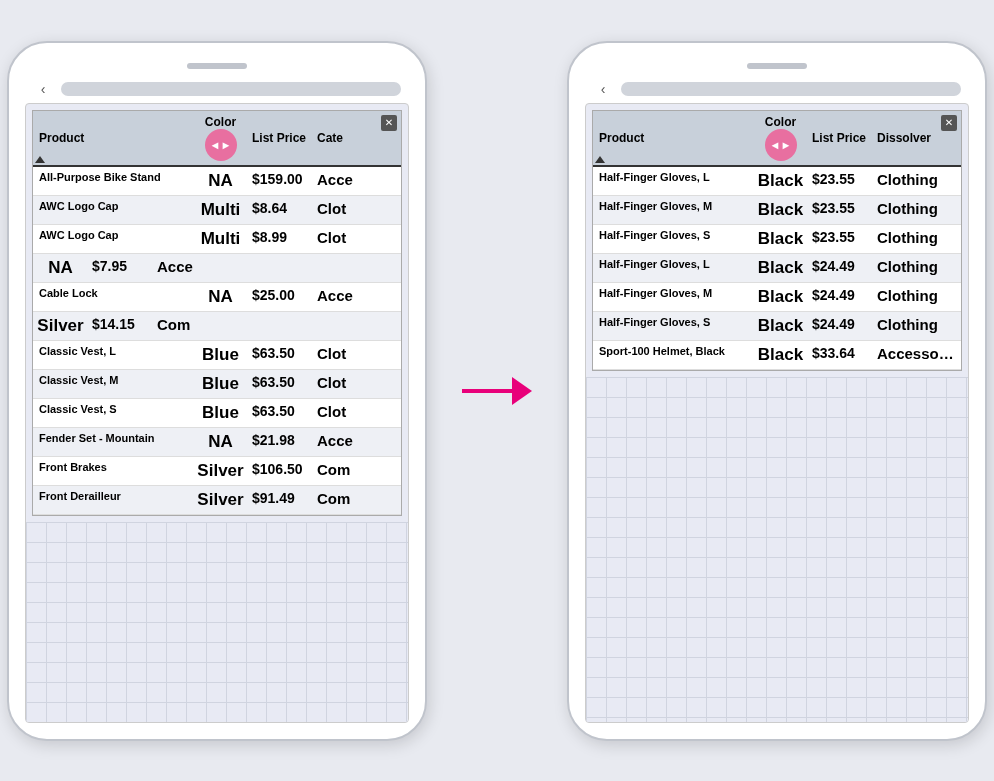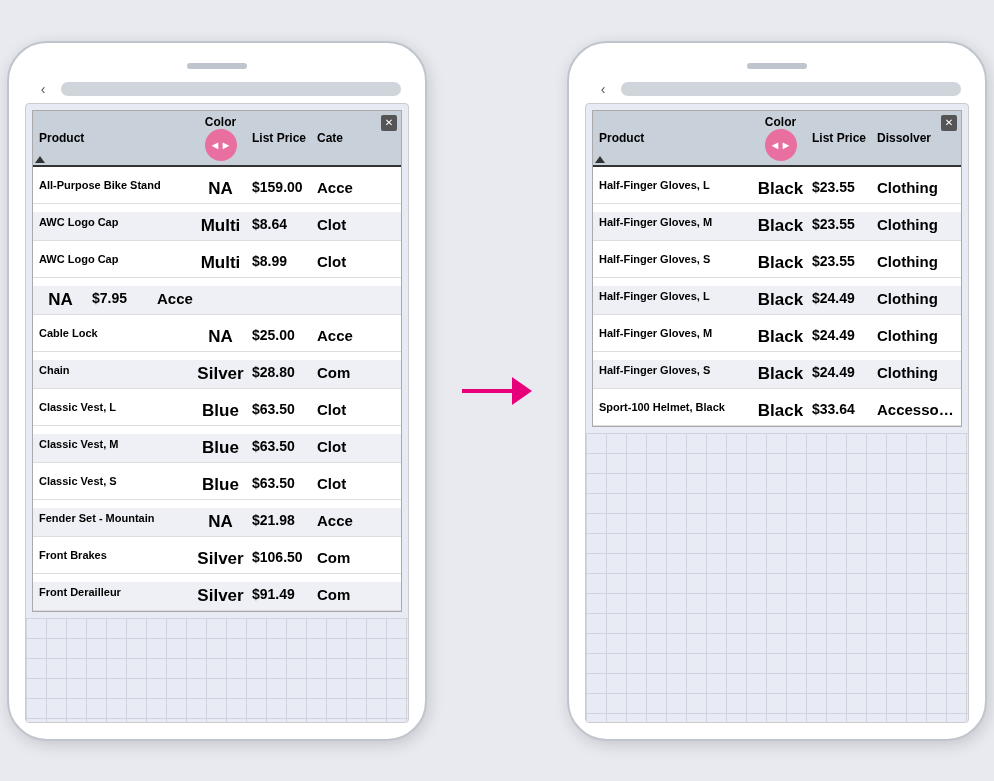--- a/index.html
+++ b/index.html
@@ -127,21 +127,20 @@
       display: flex;
       align-items: center;
       justify-content: center;
       font-size: 10px;
       cursor: pointer;
     }
     .table-row {
       display: flex;
       border-bottom: 1px solid #ddd;
       align-items: stretch;
-      margin-top: 8px;
     }
     .table-row.alt { background: #eef0f5; }
     .table-row .col-product { font-size: 11px; }
     .table-row .col-color { font-size: 17px; text-align: center; }
     .table-row .col-price { font-size: 14px; }
     .table-row .col-category { font-size: 15px; overflow: hidden; text-overflow: ellipsis; white-space: nowrap; }
     .grid-bg {
       flex: 1;
       background-image:
         linear-gradient(#d0d4e0 1px, transparent 1px),
@@ -230,23 +229,22 @@
     <div class="col-price">$7.95</div>
     <div class="col-category">Acce</div>
   </div>
             <div class="table-row">
     <div class="col-product">Cable Lock</div>
     <div class="col-color">NA</div>
     <div class="col-price">$25.00</div>
     <div class="col-category">Acce</div>
   </div>
             <div class="table-row alt">
-    <div class="col-product">Chain</div>
     <div class="col-color">Silver</div>
-    <div class="col-price">$28.80</div>
+    <div class="col-price">$14.15</div>
     <div class="col-category">Com</div>
   </div>
             <div class="table-row">
     <div class="col-product">Classic Vest, L</div>
     <div class="col-color">Blue</div>
     <div class="col-price">$63.50</div>
     <div class="col-category">Clot</div>
   </div>
             <div class="table-row alt">
     <div class="col-product">Classic Vest, M</div>

